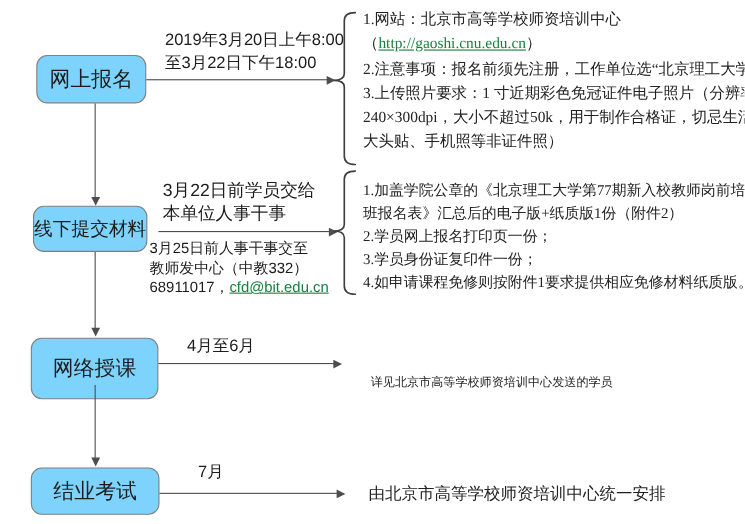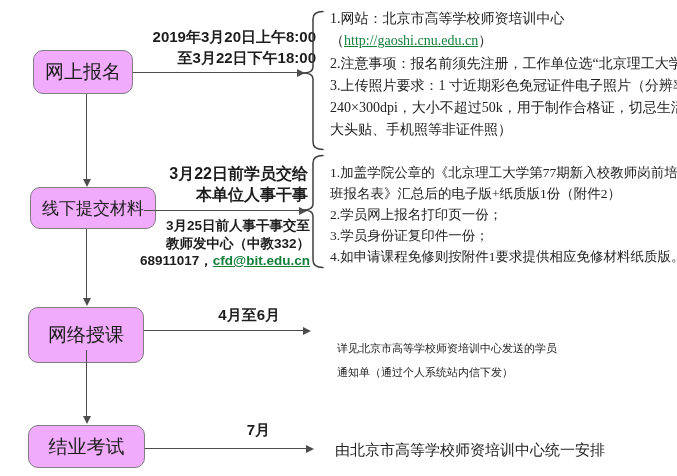--- a/index.html
+++ b/index.html
@@ -2,36 +2,36 @@
 <html><head>
 <meta charset="utf-8">
 <style>
   html,body{margin:0;padding:0;background:#fff;}
   #canvas{
     position:relative;width:677px;height:476px;background:#ffffff;
     overflow:hidden;color:#1c1c1c;
   }
   .box{
     position:absolute;box-sizing:border-box;
-    border:1.5px solid #7f7f7f;border-radius:10px;background:#f0abfc;
+    border:1.5px solid #7f7f7f;border-radius:10px;background:#7dd3fc;
     display:flex;align-items:center;justify-content:center;
     font-family:"Liberation Serif", serif;color:#1c1c1c;
     white-space:nowrap;
   }
   .hline{position:absolute;height:1.4px;background:#4d4d4d;}
   .vline{position:absolute;width:1.4px;background:#4d4d4d;}
   .ah-right{position:absolute;width:0;height:0;
     border-top:4px solid transparent;border-bottom:4px solid transparent;
     border-left:8px solid #4d4d4d;}
   .ah-down{position:absolute;width:0;height:0;
     border-left:4px solid transparent;border-right:4px solid transparent;
     border-top:8px solid #4d4d4d;}
   .lbl{
-    position:absolute;text-align:right;
-    font-family:"Liberation Sans", sans-serif;font-weight:700;
+    position:absolute;text-align:left;
+    font-family:"Liberation Sans", sans-serif;font-weight:400;
     color:#1c1c1c;white-space:nowrap;
   }
   .lbl div{white-space:nowrap;}
   .note{
     position:absolute;font-family:"Liberation Serif", serif;
     color:#222;white-space:nowrap;
   }
   .note div{white-space:nowrap;}
   .link{color:#15803d;text-decoration:underline;cursor:pointer;}
   .brace{position:absolute;}
@@ -64,21 +64,21 @@
     </div>
     <div>2.注意事项：报名前须先注册，工作单位选“北京理工大学”</div>
     <div>3.上传照片要求：1 寸近期彩色免冠证件电子照片（分辨率</div>
     <div>240×300dpi，大小不超过50k，用于制作合格证，切忌生活照、</div>
     <div>大头贴、手机照等非证件照）</div>
   </div>
 
   <div class="vline" style="left:86px;top:94px;height:86px;"></div>
   <div class="ah-down" style="left:83px;top:179px;"></div>
 
-  <div class="box" style="left:30px;top:187px;width:126px;height:42px;font-size:17px;">
+  <div class="box" style="left:30px;top:187px;width:104px;height:42px;font-size:17px;">
     <span>线下提交材料</span>
   </div>
 
   <div class="lbl" style="left:148px;top:163px;width:160px;font-size:16px;line-height:21px;">
     <div>3月22日前学员交给</div>
     <div>本单位人事干事</div>
   </div>
 
   <div class="hline" style="left:144px;top:210px;width:156px;"></div>
   <div class="ah-right" style="left:299px;top:207px;"></div>
@@ -112,21 +112,20 @@
 
   <div class="lbl" style="left:170px;top:304px;width:110px;font-size:15px;line-height:21px;">
     <div>4月至6月</div>
   </div>
 
   <div class="hline" style="left:144px;top:330px;width:160px;"></div>
   <div class="ah-right" style="left:303px;top:327px;"></div>
 
   <div class="note" style="left:337px;top:316px;font-size:11px;line-height:24px;margin-top:20px;">
     <div>详见北京市高等学校师资培训中心发送的学员</div>
-    <div>通知单（通过个人系统站内信下发）</div>
   </div>
 
   <div class="vline" style="left:86px;top:350px;height:67px;"></div>
   <div class="ah-down" style="left:83px;top:416px;"></div>
 
   <div class="box" style="left:28px;top:425px;width:117px;height:43px;font-size:19px;">
     <span>结业考试</span>
   </div>
 
   <div class="lbl" style="left:180px;top:419px;width:90px;font-size:15px;line-height:21px;">

